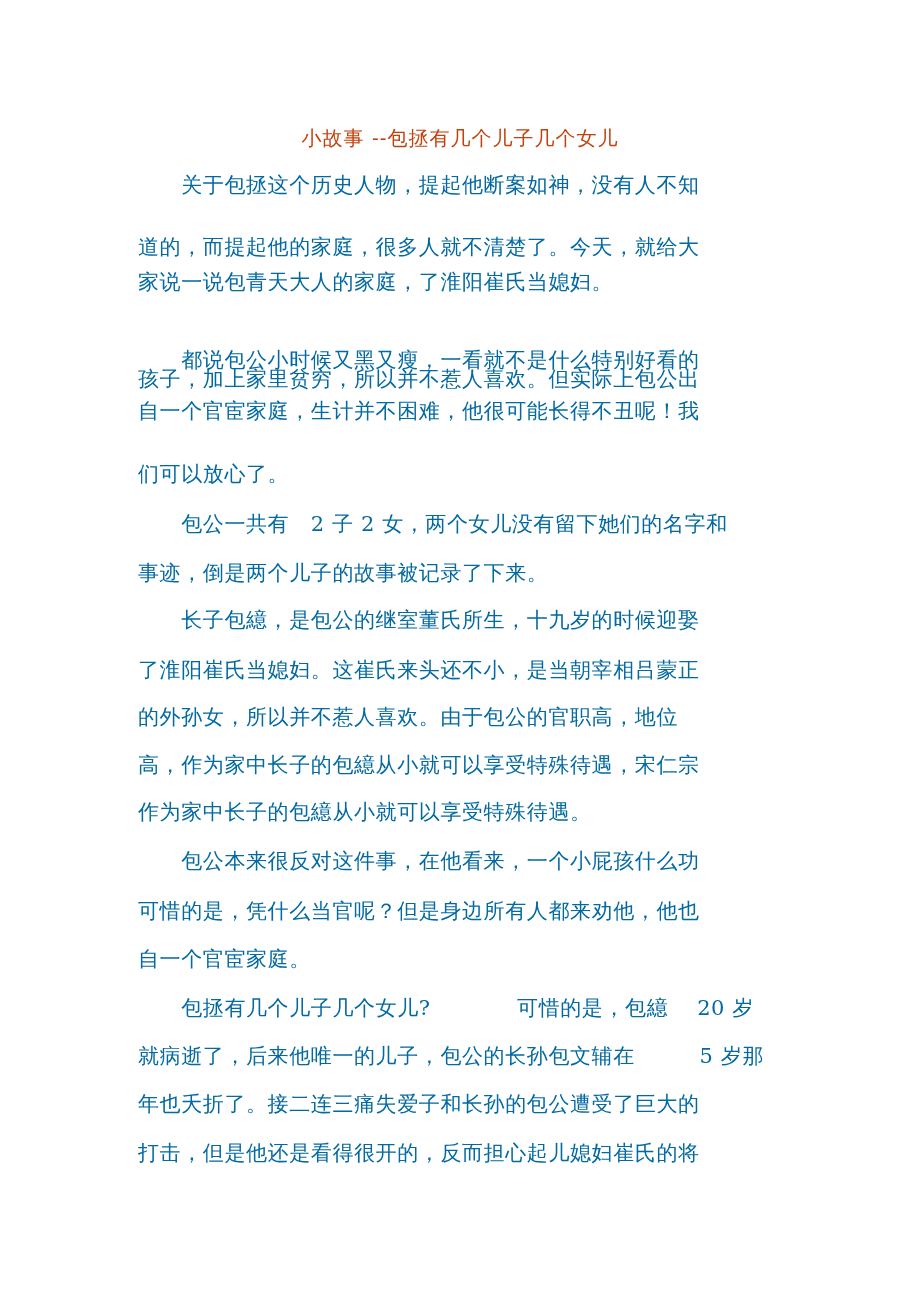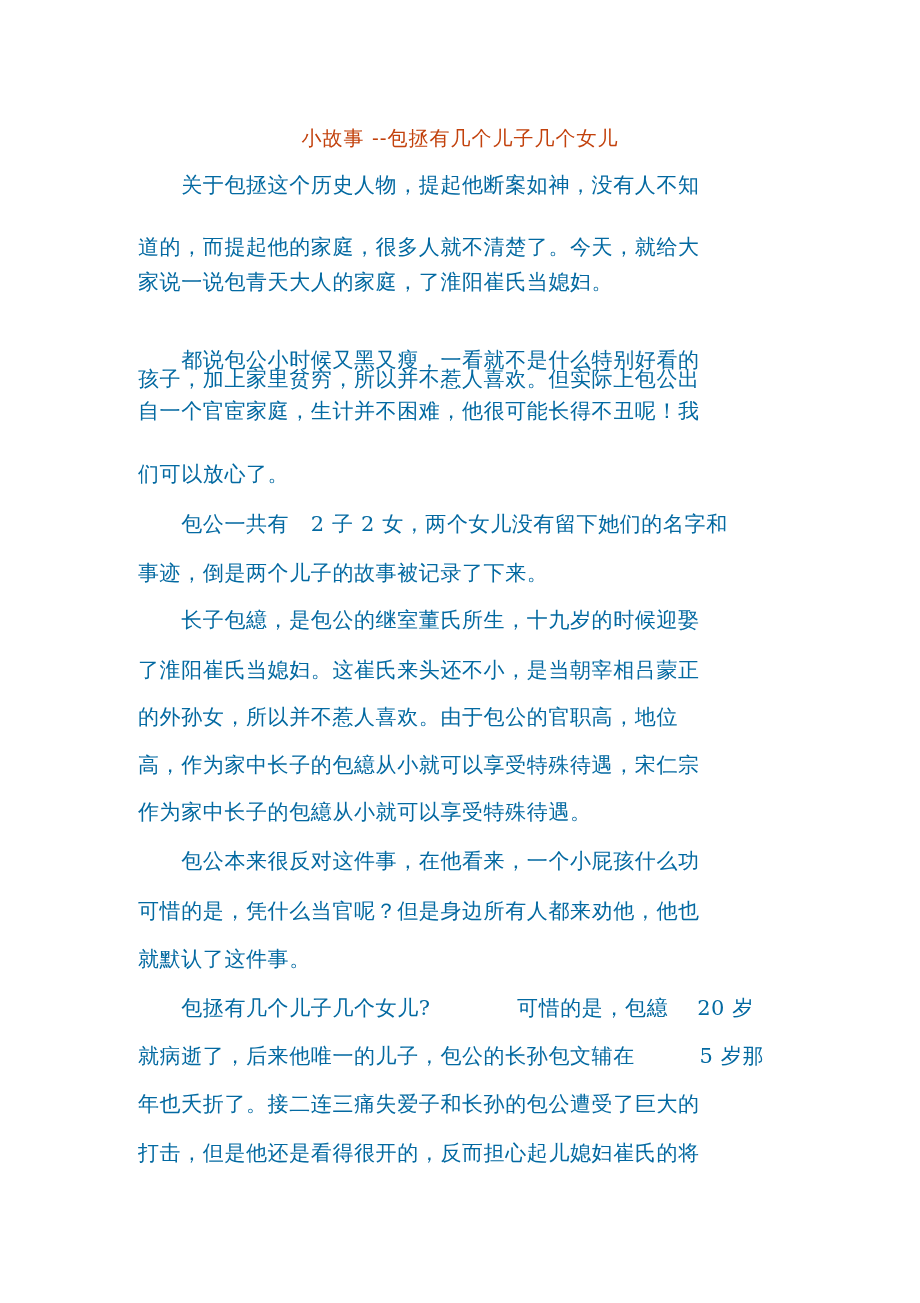--- a/index.html
+++ b/index.html
@@ -26,19 +26,19 @@
       <div class="line" style="top: 459px;">们可以放心了。</div>
       <div class="line" style="top: 509px;">　　包公一共有　2 子 2 女，两个女儿没有留下她们的名字和</div>
       <div class="line" style="top: 558px;">事迹，倒是两个儿子的故事被记录了下来。</div>
       <div class="line" style="top: 605px;">　　长子包繶，是包公的继室董氏所生，十九岁的时候迎娶</div>
       <div class="line" style="top: 655px;">了淮阳崔氏当媳妇。这崔氏来头还不小，是当朝宰相吕蒙正</div>
       <div class="line" style="top: 702px;">的外孙女，所以并不惹人喜欢。由于包公的官职高，地位</div>
       <div class="line" style="top: 750px;">高，作为家中长子的包繶从小就可以享受特殊待遇，宋仁宗</div>
       <div class="line" style="top: 797px;">作为家中长子的包繶从小就可以享受特殊待遇。</div>
       <div class="line" style="top: 846px;">　　包公本来很反对这件事，在他看来，一个小屁孩什么功</div>
       <div class="line" style="top: 896px;">可惜的是，凭什么当官呢？但是身边所有人都来劝他，他也</div>
-      <div class="line" style="top: 944px;">就默认了这件事。</div>
+      <div class="line" style="top: 944px;">自一个官宦家庭。</div>
       <div class="line" style="top: 993px;">　　包拯有几个儿子几个女儿?　　　　可惜的是，包繶　 20 岁</div>
       <div class="line" style="top: 1041px;">就病逝了，后来他唯一的儿子，包公的长孙包文辅在　　　5 岁那</div>
       <div class="line" style="top: 1089px;">年也夭折了。接二连三痛失爱子和长孙的包公遭受了巨大的</div>
       <div class="line" style="top: 1138px;">打击，但是他还是看得很开的，反而担心起儿媳妇崔氏的将</div>
     </div>
 </div>
 
 </body></html>

